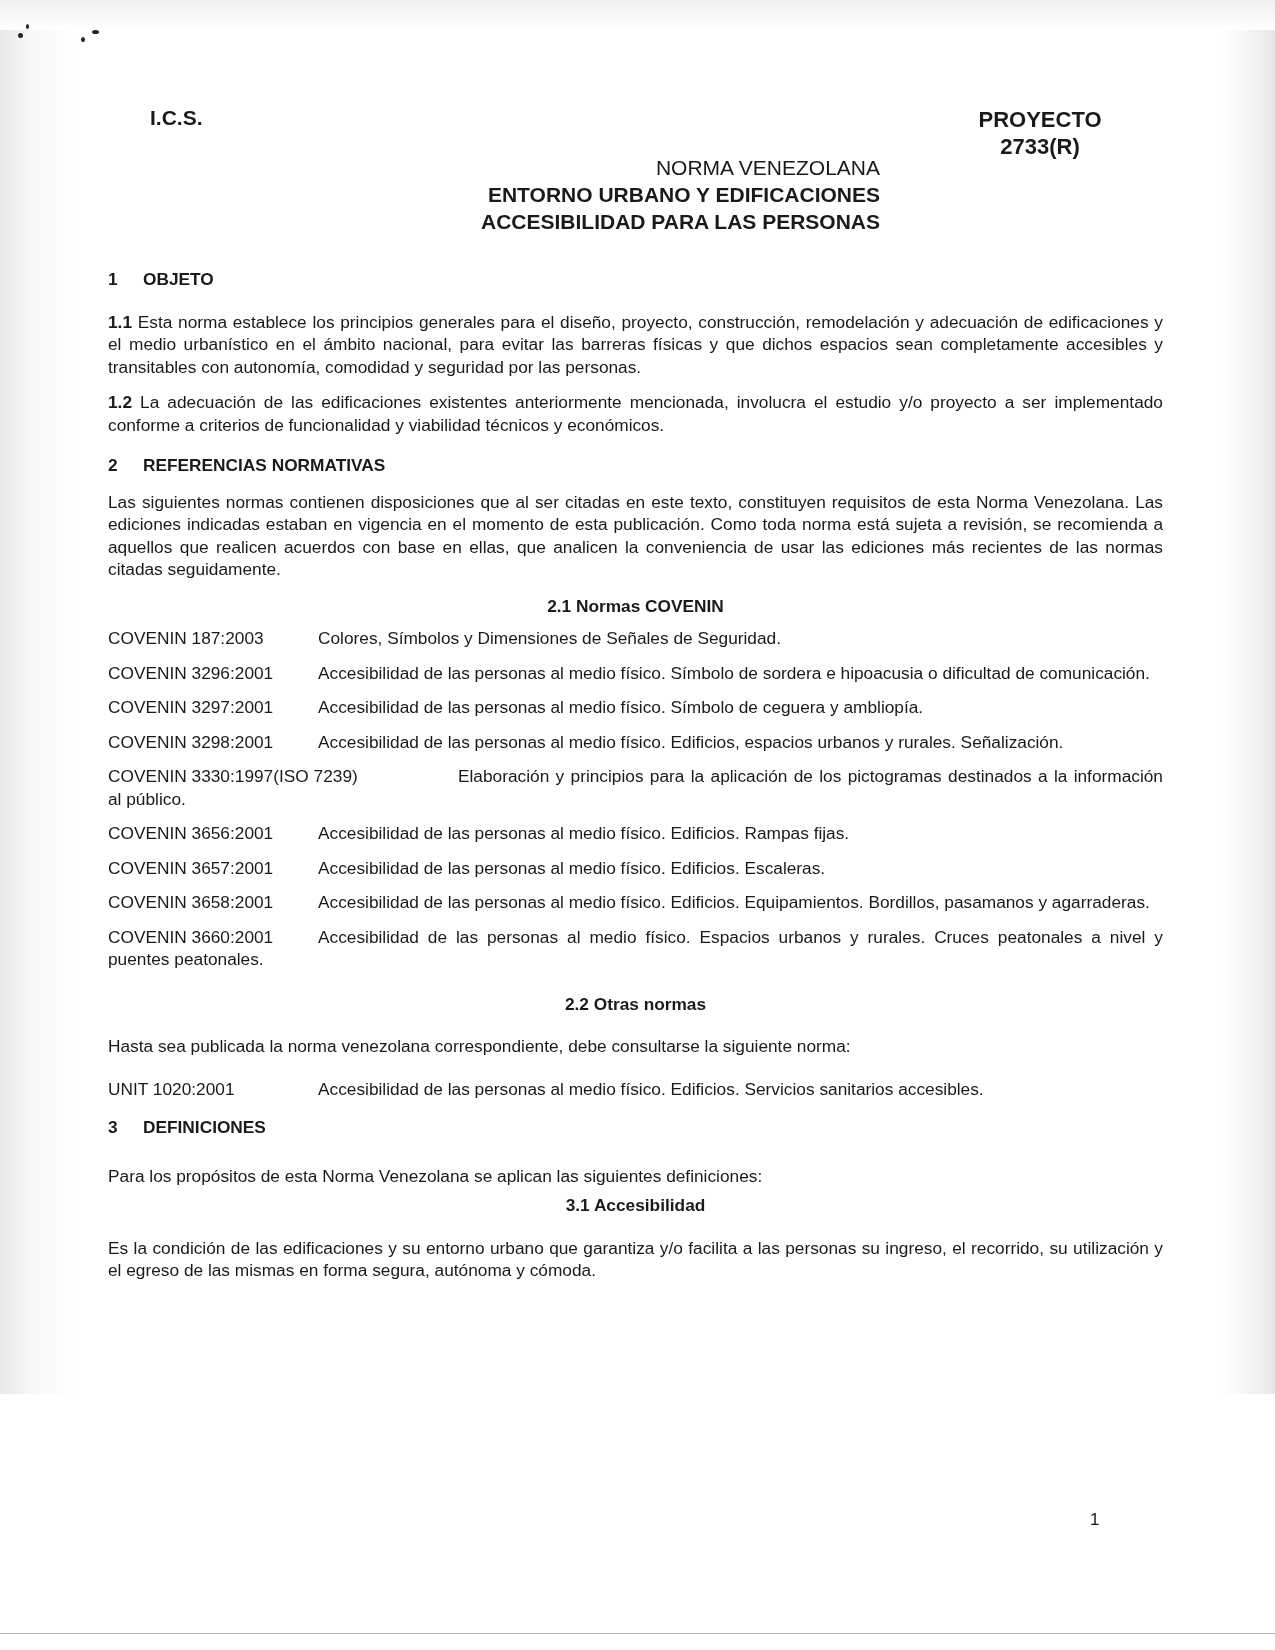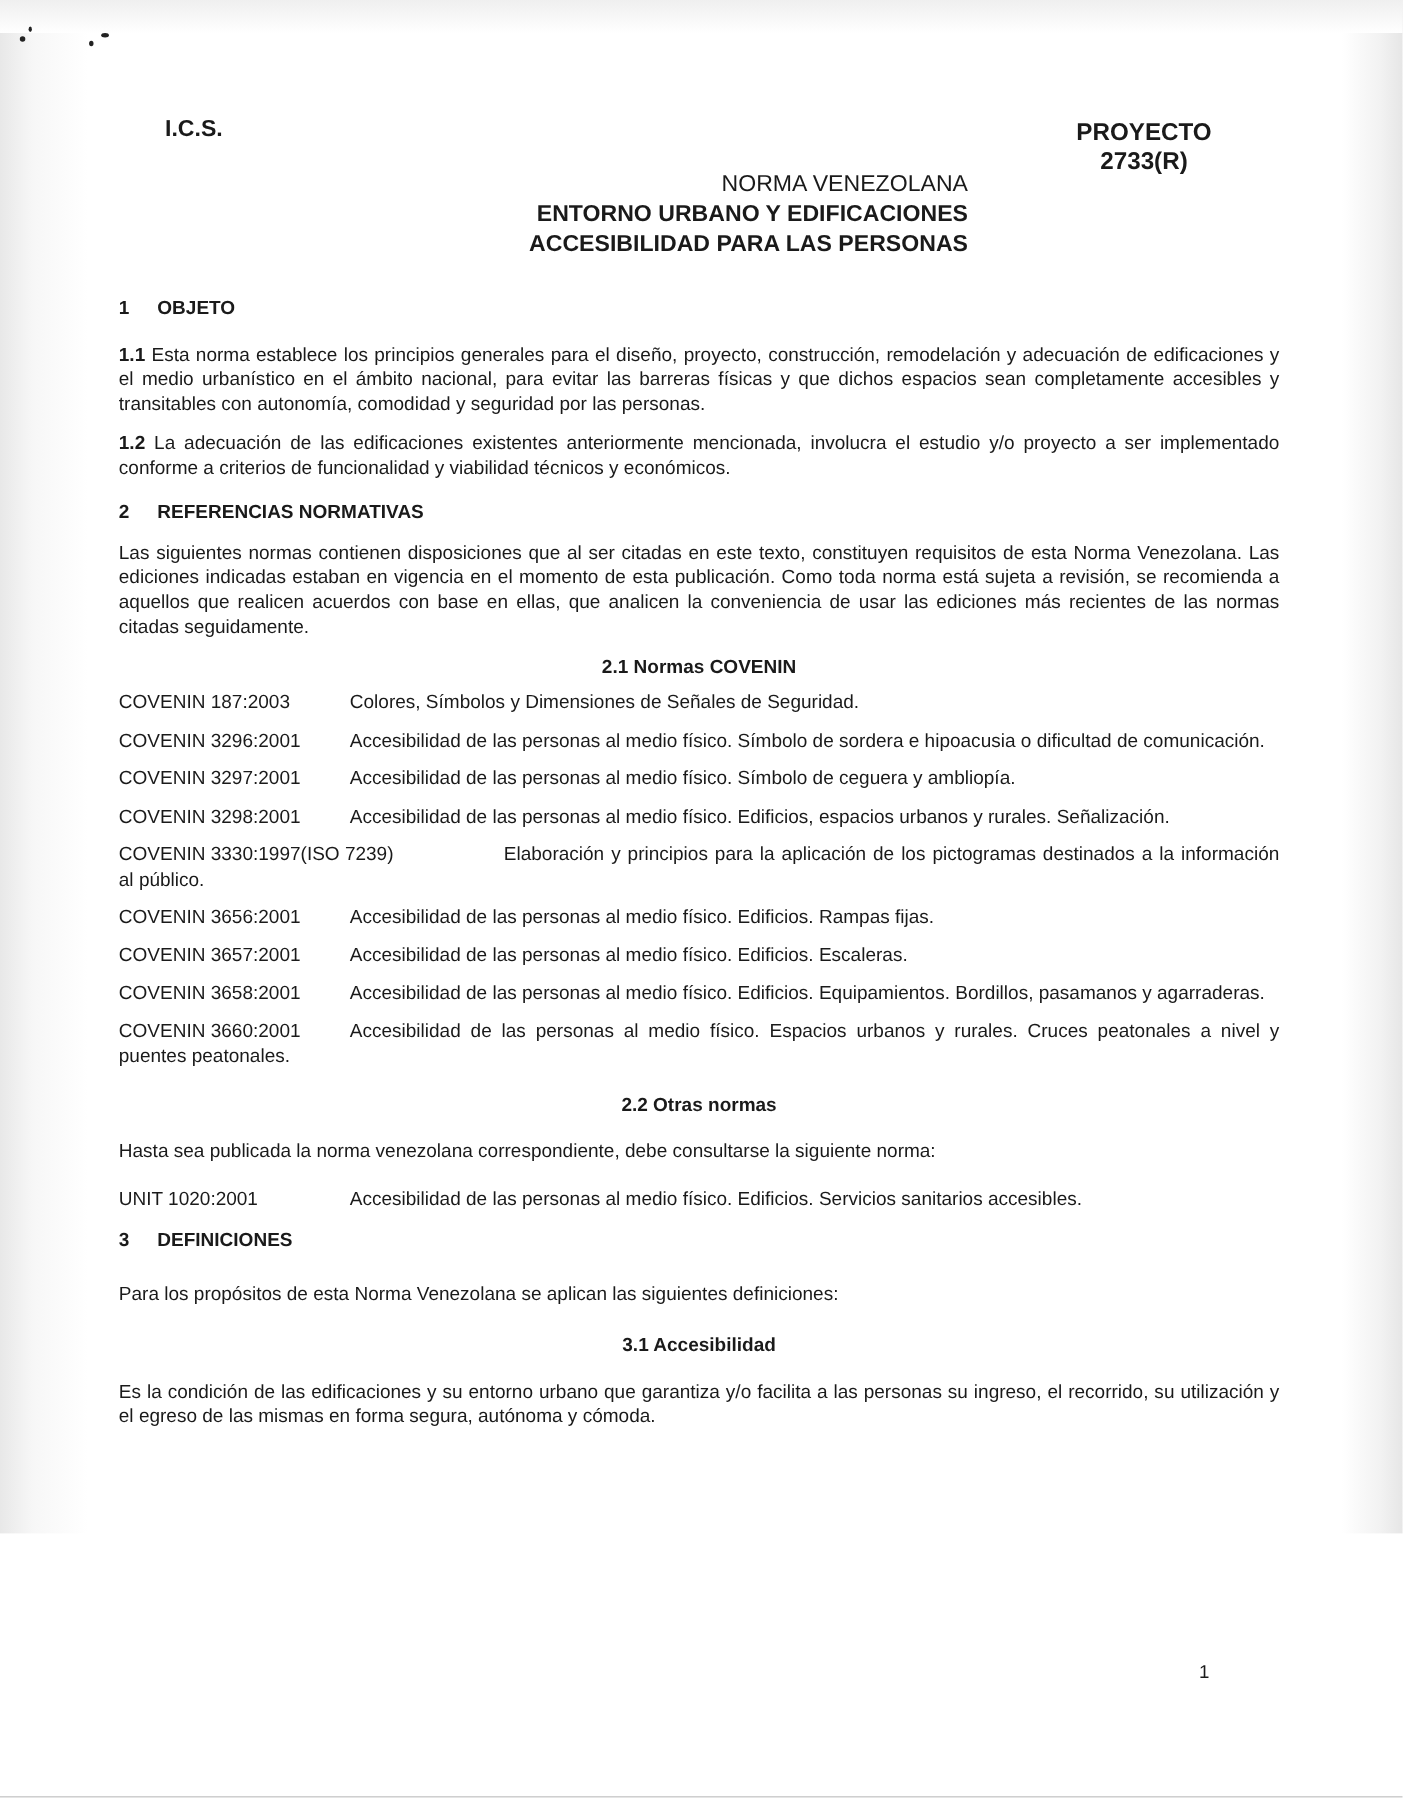--- a/index.html
+++ b/index.html
@@ -65,20 +65,20 @@
       <div class="ref"><span class="code">COVENIN 3657:2001</span><span>Accesibilidad de las personas al medio físico. Edificios. Escaleras.</span></div>
       <div class="ref"><span class="code">COVENIN 3658:2001</span><span>Accesibilidad de las personas al medio físico. Edificios. Equipamientos. Bordillos, pasamanos y agarraderas.</span></div>
       <div class="ref" style="margin-bottom:22px"><span class="code">COVENIN 3660:2001</span><span>Accesibilidad de las personas al medio físico. Espacios urbanos y rurales. Cruces peatonales a nivel y puentes peatonales.</span></div>
     </div>
 
     <h3 style="margin-bottom:20px">2.2 Otras normas</h3>
     <p style="margin-bottom:20px">Hasta sea publicada la norma venezolana correspondiente, debe consultarse la siguiente norma:</p>
     <div class="ref" style="margin-bottom:16px"><span class="code">UNIT 1020:2001</span><span>Accesibilidad de las personas al medio físico. Edificios. Servicios sanitarios accesibles.</span></div>
 
     <h2 style="margin-bottom:26px"><span class="num">3</span><span>DEFINICIONES</span></h2>
-    <p style="margin-bottom:24px">Para los propósitos de esta Norma Venezolana se aplican las siguientes definiciones:</p>
+    <p style="margin-bottom:7px">Para los propósitos de esta Norma Venezolana se aplican las siguientes definiciones:</p>
     <h3 style="margin-bottom:20px">3.1 Accesibilidad</h3>
     <p>Es la condición de las edificaciones y su entorno urbano que garantiza y/o facilita a las personas su ingreso, el recorrido, su utilización y el egreso de las mismas en forma segura, autónoma y cómoda.</p>
   </div>
 
   <div class="pageno">1</div>
   <div class="rule"></div>
 </div>
 
 </body></html>

